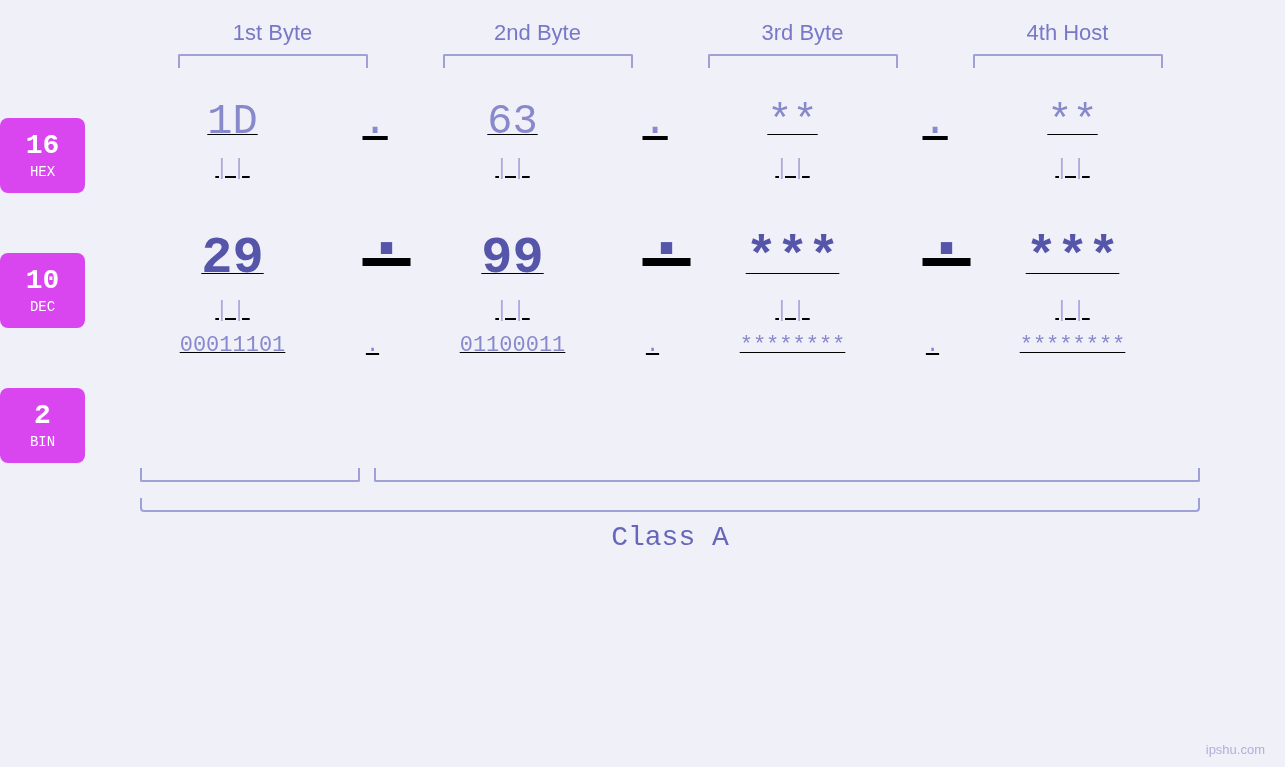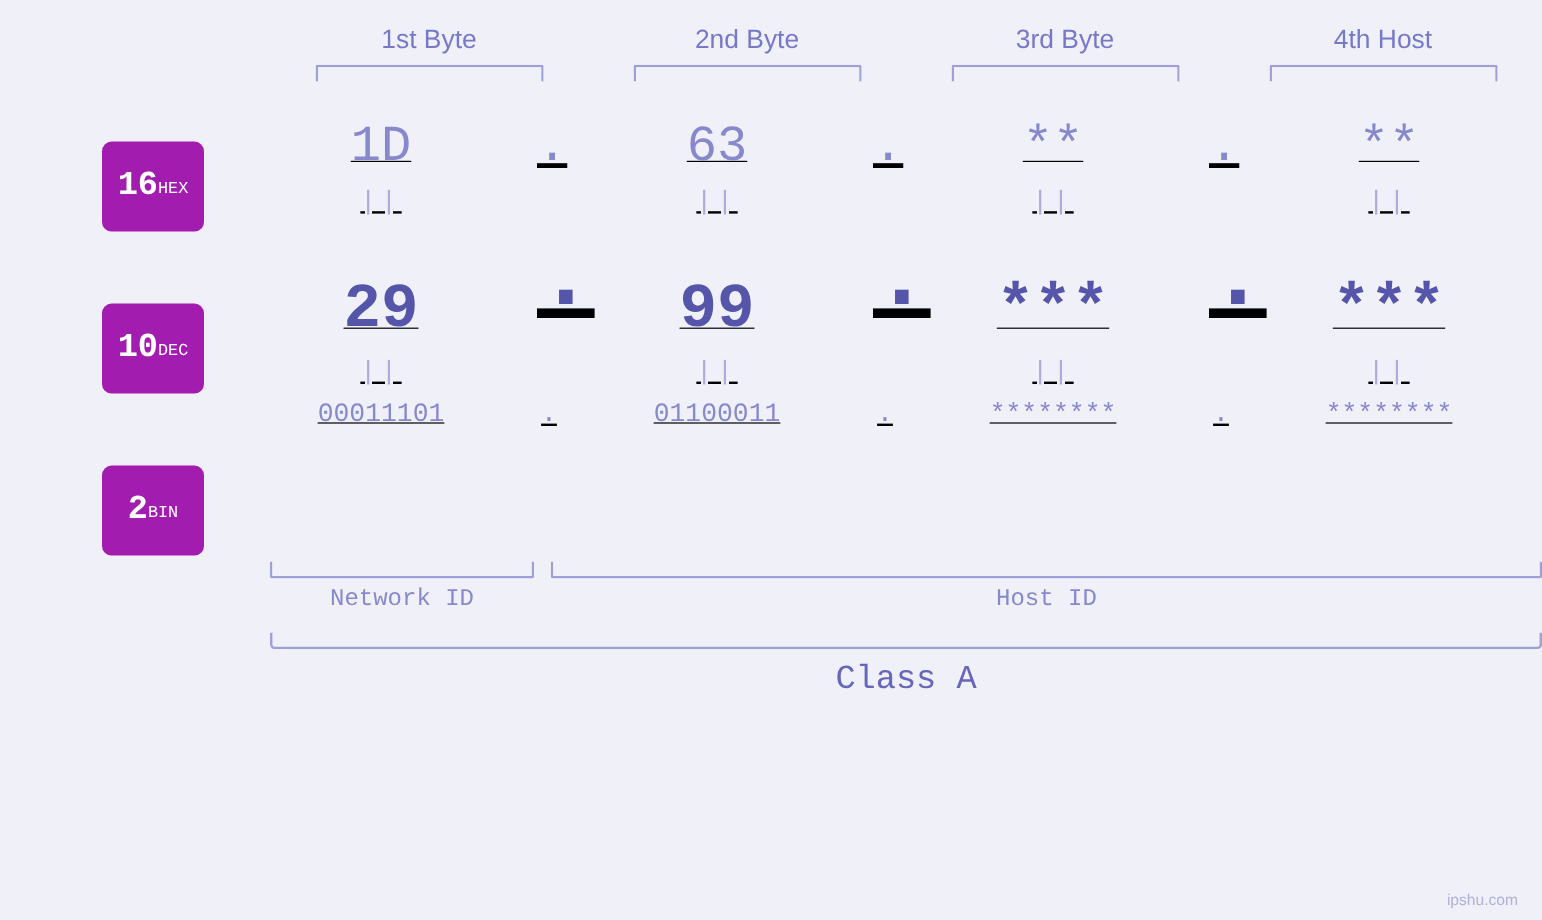--- a/index.html
+++ b/index.html
@@ -12,21 +12,21 @@
       overflow: hidden;
       position: relative;
     }
 
     .container {
       width: 1285px;
       height: 767px;
       position: relative;
       display: flex;
       flex-direction: column;
-      align-items: flex-end;
+      align-items: flex-start;
       padding-top: 20px;
     }
 
     
     .byte-labels {
       display: flex;
       width: 1060px;
       margin-left: 140px;
       justify-content: space-around;
       margin-bottom: 8px;
@@ -70,24 +70,24 @@
       display: flex;
       flex-direction: column;
       gap: 60px;
       margin-right: 20px;
       margin-top: 30px;
     }
 
     .badge {
       width: 85px;
       height: 75px;
-      background: #a21caf;
+      background: #d946ef;
       border-radius: 8px;
       display: flex;
-      flex-direction: row;
+      flex-direction: column;
       align-items: center;
       justify-content: center;
       color: white;
     }
 
     .badge-number {
       font-size: 28px;
       font-weight: bold;
       line-height: 1;
     }
@@ -378,24 +378,20 @@
       </div>
 
     </div>
   </div>
 
   <div class="bottom-section">
     <div class="bottom-brackets">
       <div class="bottom-bracket-network"></div>
       <div class="bottom-bracket-host"></div>
     </div>
-    <div class="bottom-labels">
-      <div class="network-id-label">Network ID</div>
-      <div class="host-id-label">Host ID</div>
-    </div>
   </div>
 
   <div class="big-bottom-bracket"></div>
 
   <div class="class-label">Class A</div>
 
   <div class="watermark">ipshu.com</div>
 
 </div>
 

